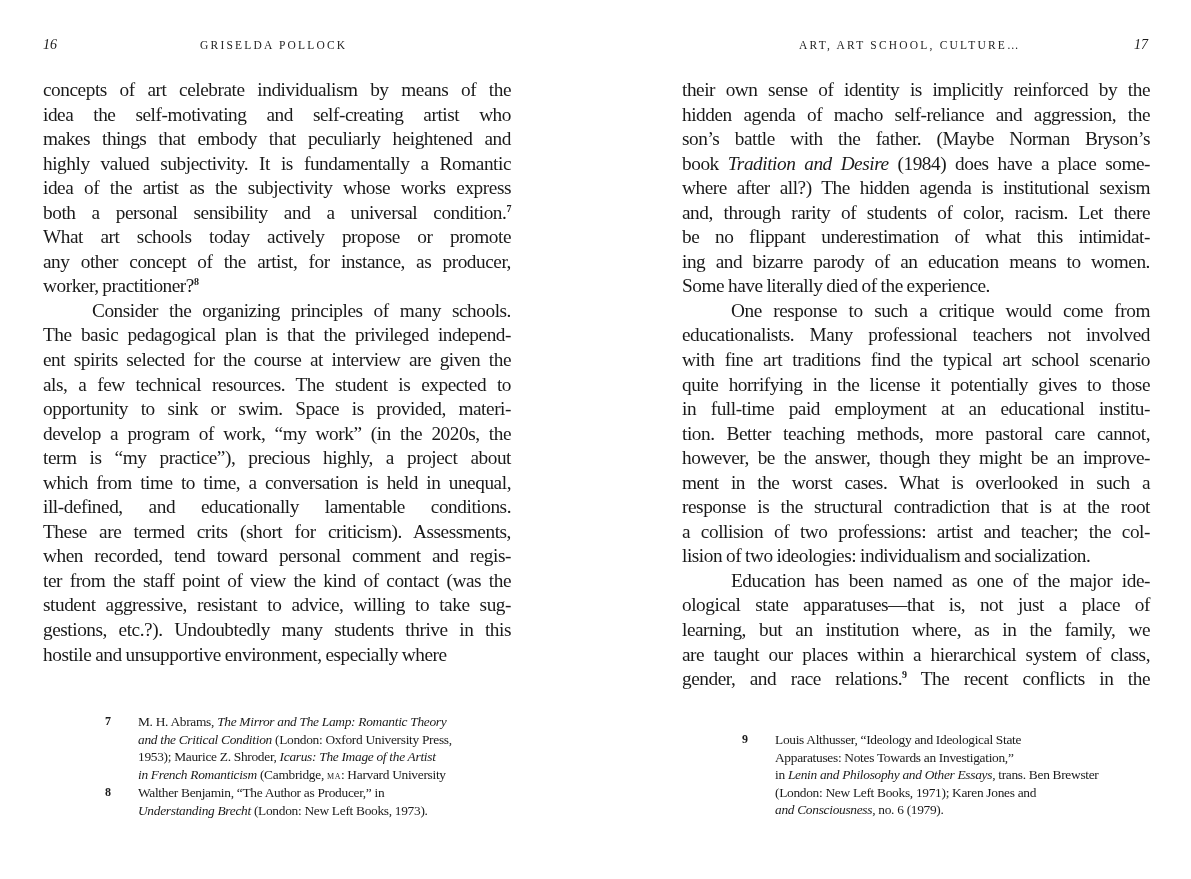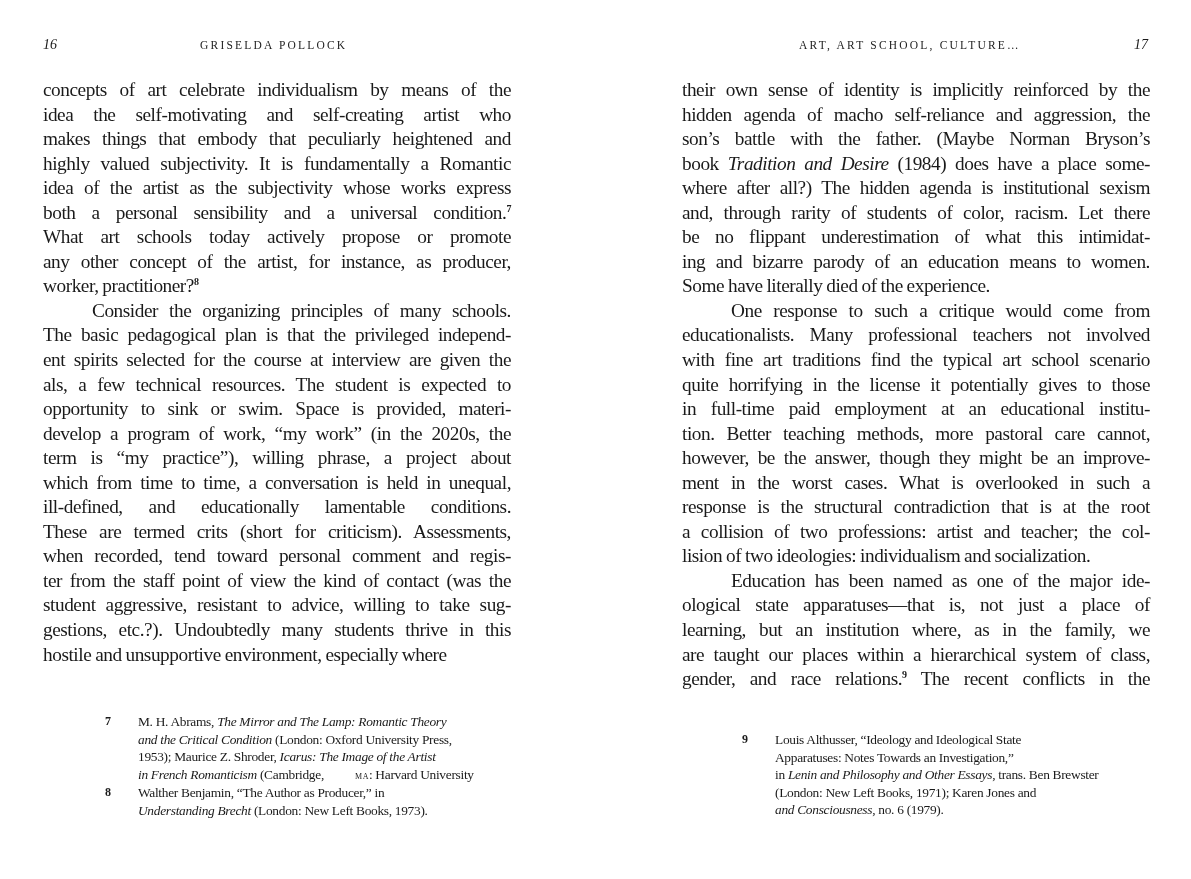--- a/index.html
+++ b/index.html
@@ -26,21 +26,21 @@
     .line.indent { padding-left: 49px; }
     .line i { font-style: italic; }
     sup.ref { font-size: 10px; font-weight: bold; vertical-align: 7px; line-height: 0; }
     .footnotes { position: absolute; font-size: 13.4px; line-height: 17.5px; }
     .page-left .footnotes { left: 105px; top: 713px; width: 400px; }
     .page-right .footnotes { left: 146px; top: 731px; width: 400px; }
     .fn { position: relative; padding-left: 33px; }
     .fn-num { position: absolute; left: 0; top: 0; font-weight: bold; font-size: 12px; }
     .fn-line { display: block; white-space: nowrap; letter-spacing: -0.3px; }
     .fn-line i { font-style: italic; }
-    .sc { font-variant: small-caps; font-size: 12px; letter-spacing: 0.5px; margin-left: 28px; }
+    .sc { font-variant: small-caps; font-size: 12px; letter-spacing: 0.5px; }
   </style>
 </head>
 <body>
 
 <div class="page page-left">
   <span class="folio" style="left:43px;">16</span>
   <span class="running-head" style="left:200px;">GRISELDA POLLOCK</span>
   <div class="body-text">
     <span class="line">concepts of art celebrate individualism by means of the</span>
     <span class="line">idea the self-motivating and self-creating artist who</span>
@@ -50,21 +50,21 @@
     <span class="line"><span>both a personal sensibility and a universal condition.</span><sup class="ref">7</sup></span>
     <span class="line">What art schools today actively propose or promote</span>
     <span class="line">any other concept of the artist, for instance, as producer,</span>
     <span class="line last"><span>worker, practitioner?</span><sup class="ref">8</sup></span>
     <span class="line indent">Consider the organizing principles of many schools.</span>
     <span class="line">The basic pedagogical plan is that the privileged independ-</span>
     <span class="line">ent spirits selected for the course at interview are given the</span>
     <span class="line">als, a few technical resources. The student is expected to</span>
     <span class="line">opportunity to sink or swim. Space is provided, materi-</span>
     <span class="line">develop a program of work, “my work” (in the 2020s, the</span>
-    <span class="line">term is “my practice”), willing phrase, a project about</span>
+    <span class="line">term is “my practice”), precious highly, a project about</span>
     <span class="line">which from time to time, a conversation is held in unequal,</span>
     <span class="line">ill-defined, and educationally lamentable conditions.</span>
     <span class="line">These are termed crits (short for criticism). Assessments,</span>
     <span class="line">when recorded, tend toward personal comment and regis-</span>
     <span class="line">ter from the staff point of view the kind of contact (was the</span>
     <span class="line">student aggressive, resistant to advice, willing to take sug-</span>
     <span class="line">gestions, etc.?). Undoubtedly many students thrive in this</span>
     <span class="line last">hostile and unsupportive environment, especially where</span>
   </div>
 

